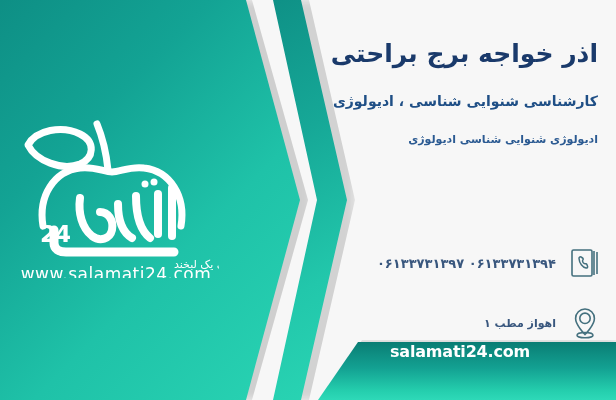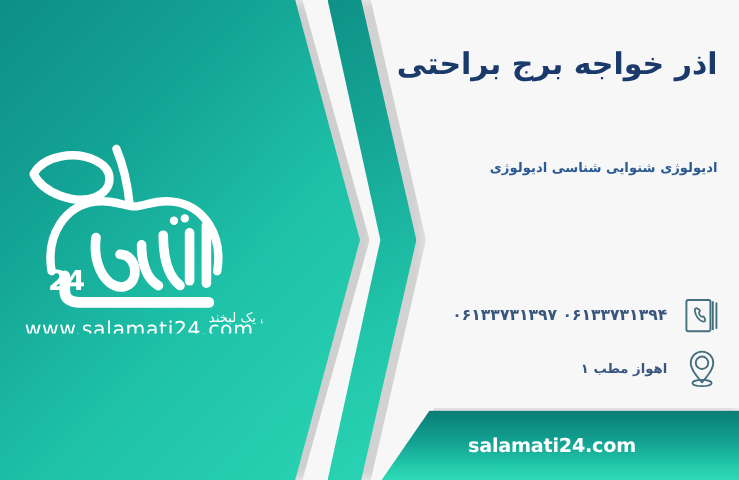--- a/index.html
+++ b/index.html
@@ -109,21 +109,21 @@
   .contact-phone {
     position: absolute;
     right: 14px; top: 246px;
     display: flex;
     align-items: center;
     justify-content: center;
     gap: 12px;
   }
   .contact-loc {
     position: absolute;
-    right: 14px; top: 290px;
+    right: 14px; top: 306px;
     display: flex;
     align-items: center;
     justify-content: flex-start;
     gap: 12px;
   }
   .ic {
     width: 34px; height: 34px;
     flex: 0 0 34px;
     color: #44707e;
   }
@@ -156,21 +156,21 @@
   }
   .bottom-bar {
     position: absolute;
     left: 276px; bottom: 0;
     width: 340px; height: 58px;
     background: linear-gradient(180deg, #0a7d74 0%, #13a192 45%, #25cfae 85%, #2ed9b8 100%);
     -webkit-clip-path: polygon(42px 58px, 82px 0, 340px 0, 340px 58px);
     clip-path: polygon(42px 58px, 82px 0, 340px 0, 340px 58px);
     z-index: 5;
     display: flex;
-    align-items: center;
+    align-items: flex-start;
     justify-content: center;
   }
   .bottom-url {
     color: #ffffff;
     font-size: 16px;
     font-weight: bold;
     letter-spacing: -0.2px;
     padding-left: 28px;
   }
 </style>
@@ -214,20 +214,21 @@
       <text x="160" y="160" font-family="'DejaVu Sans','Liberation Sans',sans-serif" font-size="11" fill="#ffffff" text-anchor="end" direction="rtl">براحتی یک لبخند</text>
 
       <text x="102" y="172" font-family="'DejaVu Sans','Liberation Sans',sans-serif" font-size="17" fill="#ffffff" text-anchor="middle" letter-spacing="0.5">www.salamati24.com</text>
     </svg>
   </div>
 
   <div class="info">
 
     <div class="title">اذر خواجه برج براحتی</div>
 
+    <div class="subtitle">کارشناسی شنوایی شناسی ، ادیولوژی</div>
 
     <div class="subtitle2">ادیولوژی شنوایی شناسی ادیولوژی</div>
 
     <div class="contact-phone">
       <span class="ic">
         <svg viewBox="0 0 34 34" xmlns="http://www.w3.org/2000/svg" aria-hidden="true">
           <rect x="4" y="4" width="20" height="26" rx="1.5" fill="none" stroke="currentColor" stroke-width="1.6"></rect>
           <line x1="26" y1="5" x2="26" y2="29" stroke="currentColor" stroke-width="1.6"></line>
           <line x1="29" y1="6" x2="29" y2="28" stroke="currentColor" stroke-width="1.6"></line>
           <path d="M11 12.5 C11 11.3 12 10.5 13 11 L14.6 12 C15.4 12.5 15.3 13.4 14.8 14

